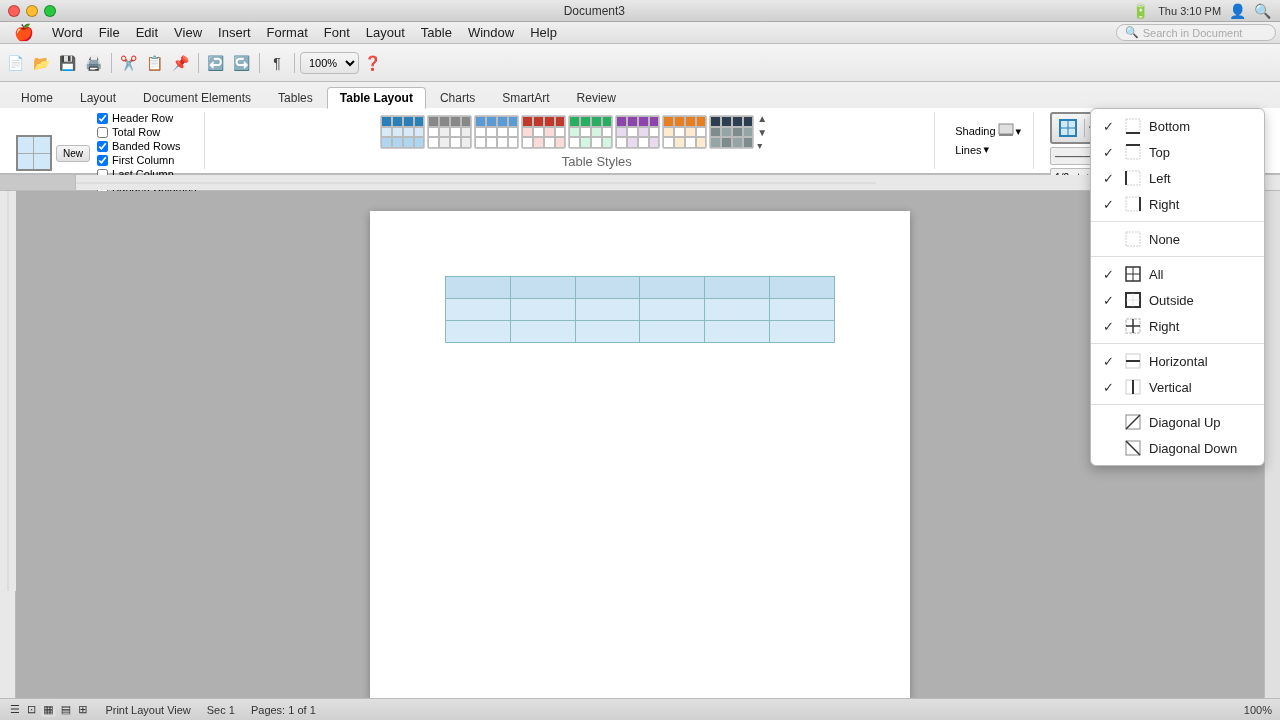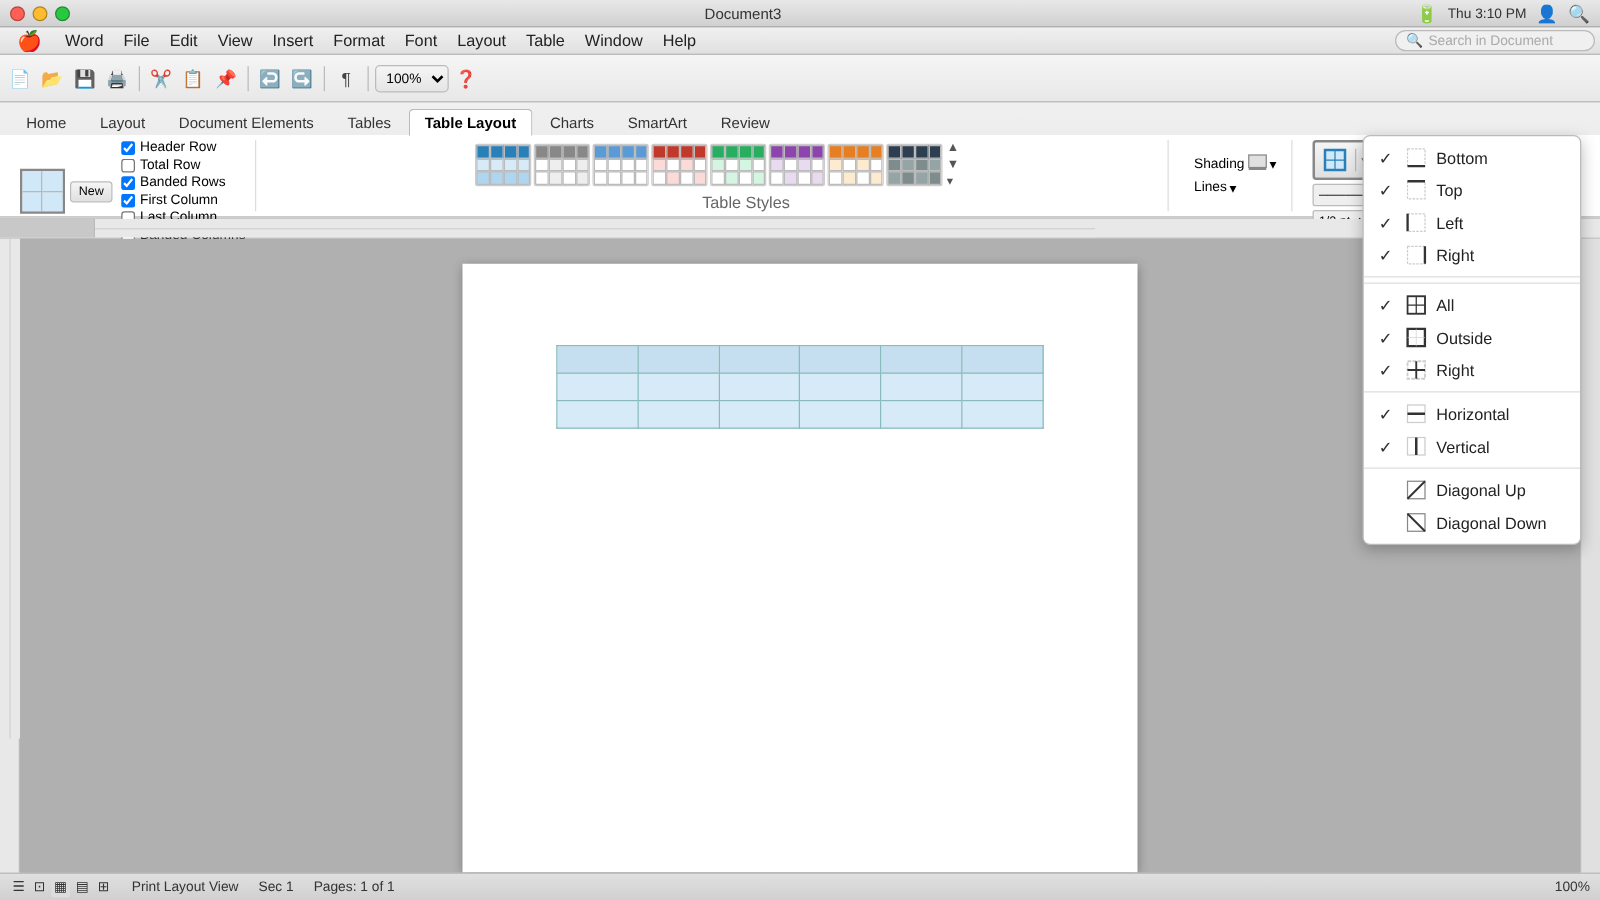--- a/index.html
+++ b/index.html
@@ -845,20 +845,27 @@
     <span class="menu-check">✓</span>
     <svg class="menu-icon-svg" viewBox="0 0 16 16">
       <rect x="1" y="1" width="14" height="14" fill="none" stroke="#ccc" stroke-width="1" stroke-dasharray="2,1"></rect>
       <line x1="15" y1="1" x2="15" y2="15" stroke="#333" stroke-width="2"></line>
     </svg>
     <span class="menu-label">Right</span>
   </div>
 
   <div class="menu-separator"></div>
 
+  <div class="menu-option">
+    <span class="menu-check">&nbsp;</span>
+    <svg class="menu-icon-svg" viewBox="0 0 16 16">
+      <rect x="1" y="1" width="14" height="14" fill="none" stroke="#ccc" stroke-width="1" stroke-dasharray="2,1"></rect>
+    </svg>
+    <span class="menu-label">None</span>
+  </div>
 
   <div class="menu-separator"></div>
 
   <div class="menu-option">
     <span class="menu-check">✓</span>
     <svg class="menu-icon-svg" viewBox="0 0 16 16">
       <rect x="1" y="1" width="14" height="14" fill="none" stroke="#333" stroke-width="1.5"></rect>
       <line x1="1" y1="8" x2="15" y2="8" stroke="#333" stroke-width="1"></line>
       <line x1="8" y1="1" x2="8" y2="15" stroke="#333" stroke-width="1"></line>
     </svg>

